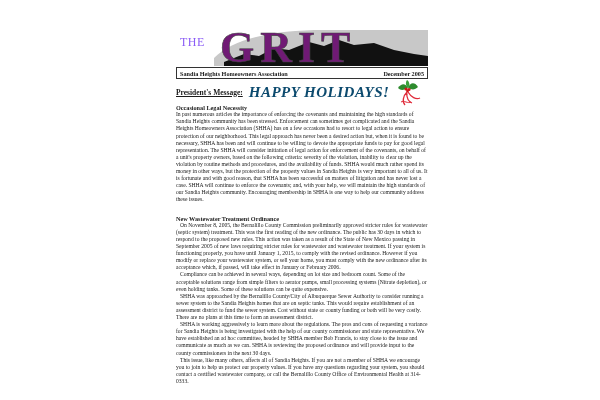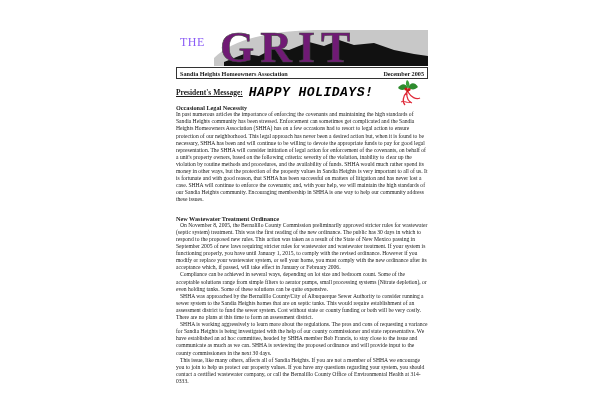--- a/index.html
+++ b/index.html
@@ -5,21 +5,21 @@
   html, body { margin: 0; padding: 0; background: #ffffff; }
   body { width: 600px; height: 400px; position: relative; overflow: hidden; font-family: "Liberation Serif", serif; color: #1a1a1a; }
   .page { position: absolute; left: 176px; top: 28px; width: 252px; }
   .masthead { position: relative; height: 38px; }
   .the { position: absolute; left: 4px; top: 7px; font-size: 12px; font-weight: normal; letter-spacing: 0.5px; color: #8b5cf6; }
   .grit-art { position: absolute; left: 38px; top: 0; width: 214px; height: 38px; }
   .grit-word { position: absolute; left: 44px; top: -6px; font-size: 44px; font-weight: bold; letter-spacing: 6px; color: #701a75; -webkit-text-stroke: 0.6px #444; font-family: "Liberation Serif", serif; }
   .banner { margin-top: 1px; border: 1px solid #333; height: 10px; display: flex; justify-content: space-between; align-items: center; padding: 0 3px; font-size: 6.2px; font-weight: bold; }
   .pm-row { display: flex; align-items: center; margin-top: 5px; height: 16px; position: relative; }
   .pm-label { font-size: 7.5px; font-weight: bold; text-decoration: underline; margin-right: 6px; }
-  .pm-title { font-family: Liberation Mono, monospace; font-style: italic; font-weight: bold; font-size: 13px; letter-spacing: 0.5px; color: #000000; }
+  .pm-title { font-family: Liberation Serif, serif; font-style: italic; font-weight: bold; font-size: 15px; letter-spacing: 0.5px; color: #0c4a6e; }
   .holly { position: absolute; left: 218px; top: -6px; width: 28px; height: 30px; }
   h3 { font-size: 6.2px; font-weight: bold; margin: 4px 0 0 0; line-height: 7.3px; }
   p { font-size: 5.6px; line-height: 7.1px; margin: 0; text-align: left; }
   .gap { height: 7px; }
 </style>
 </head>
 <body>
 
 <div class="page">
 

